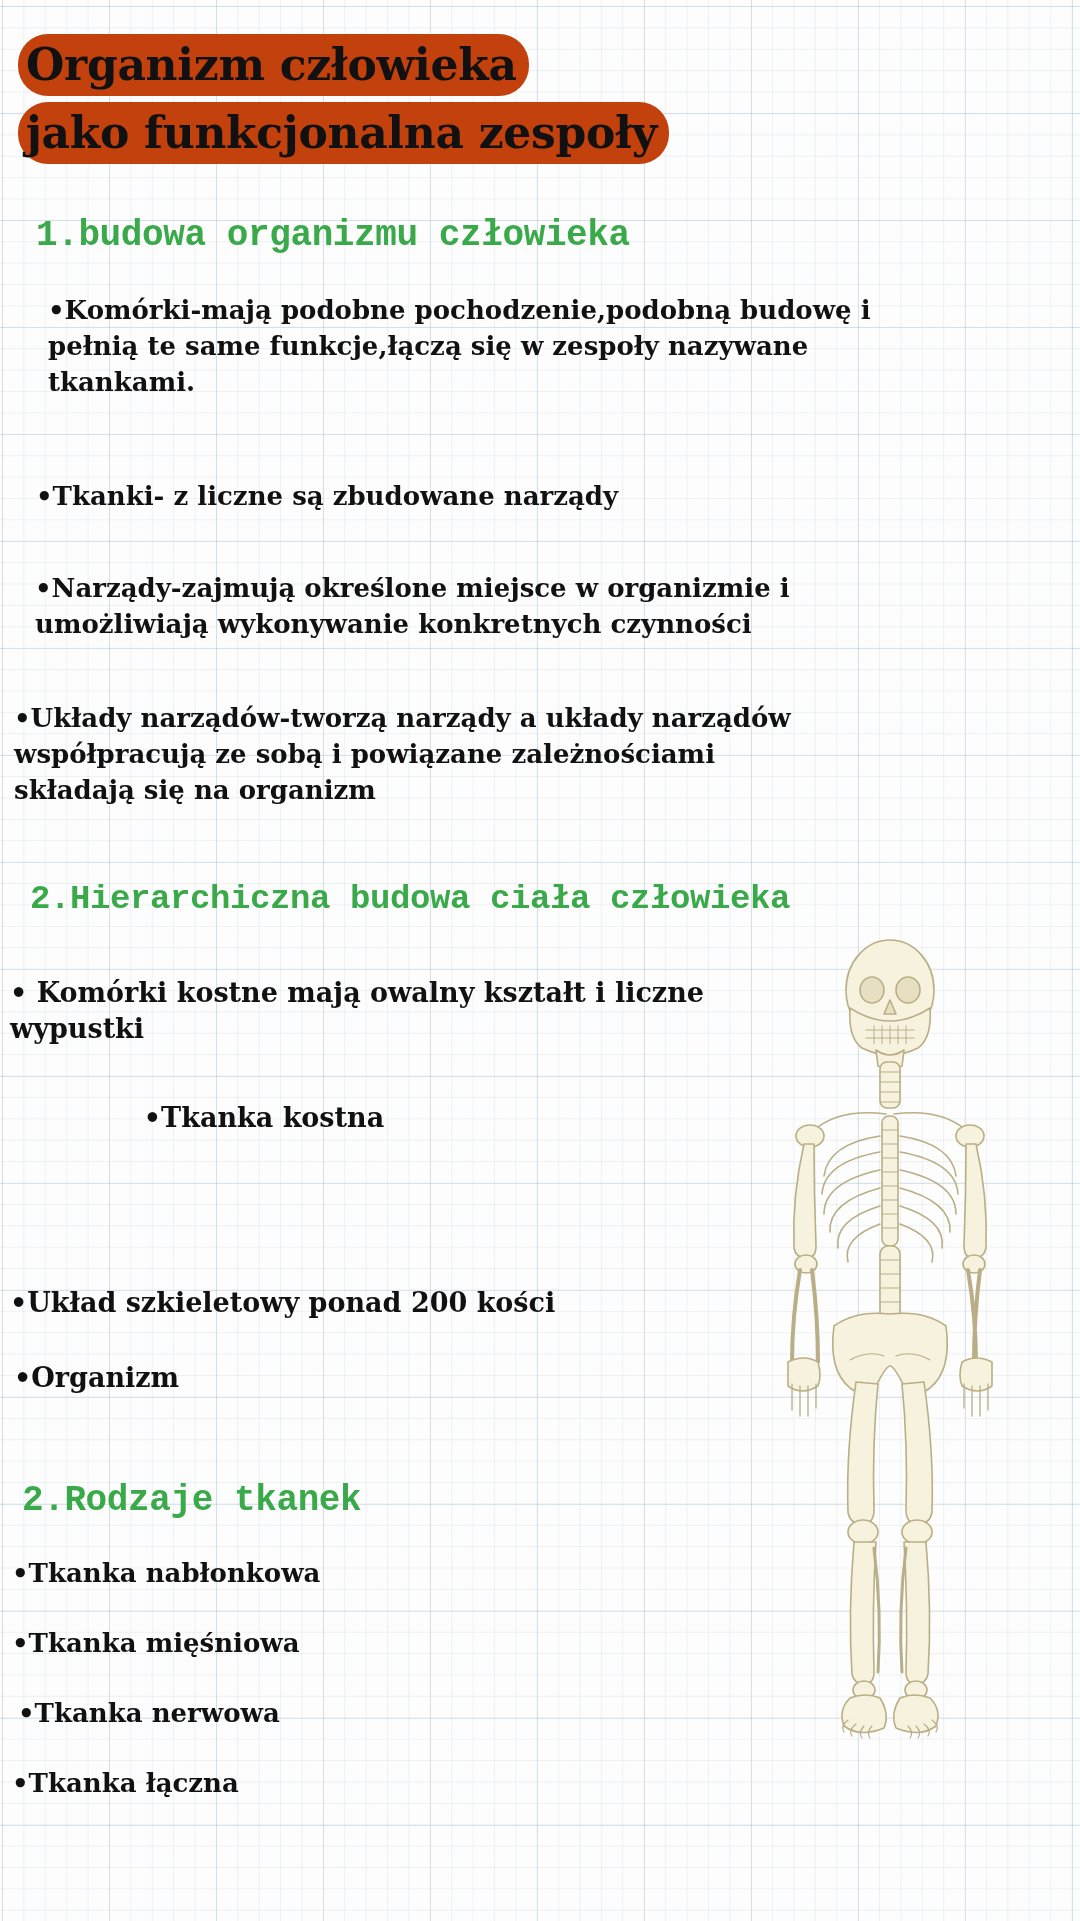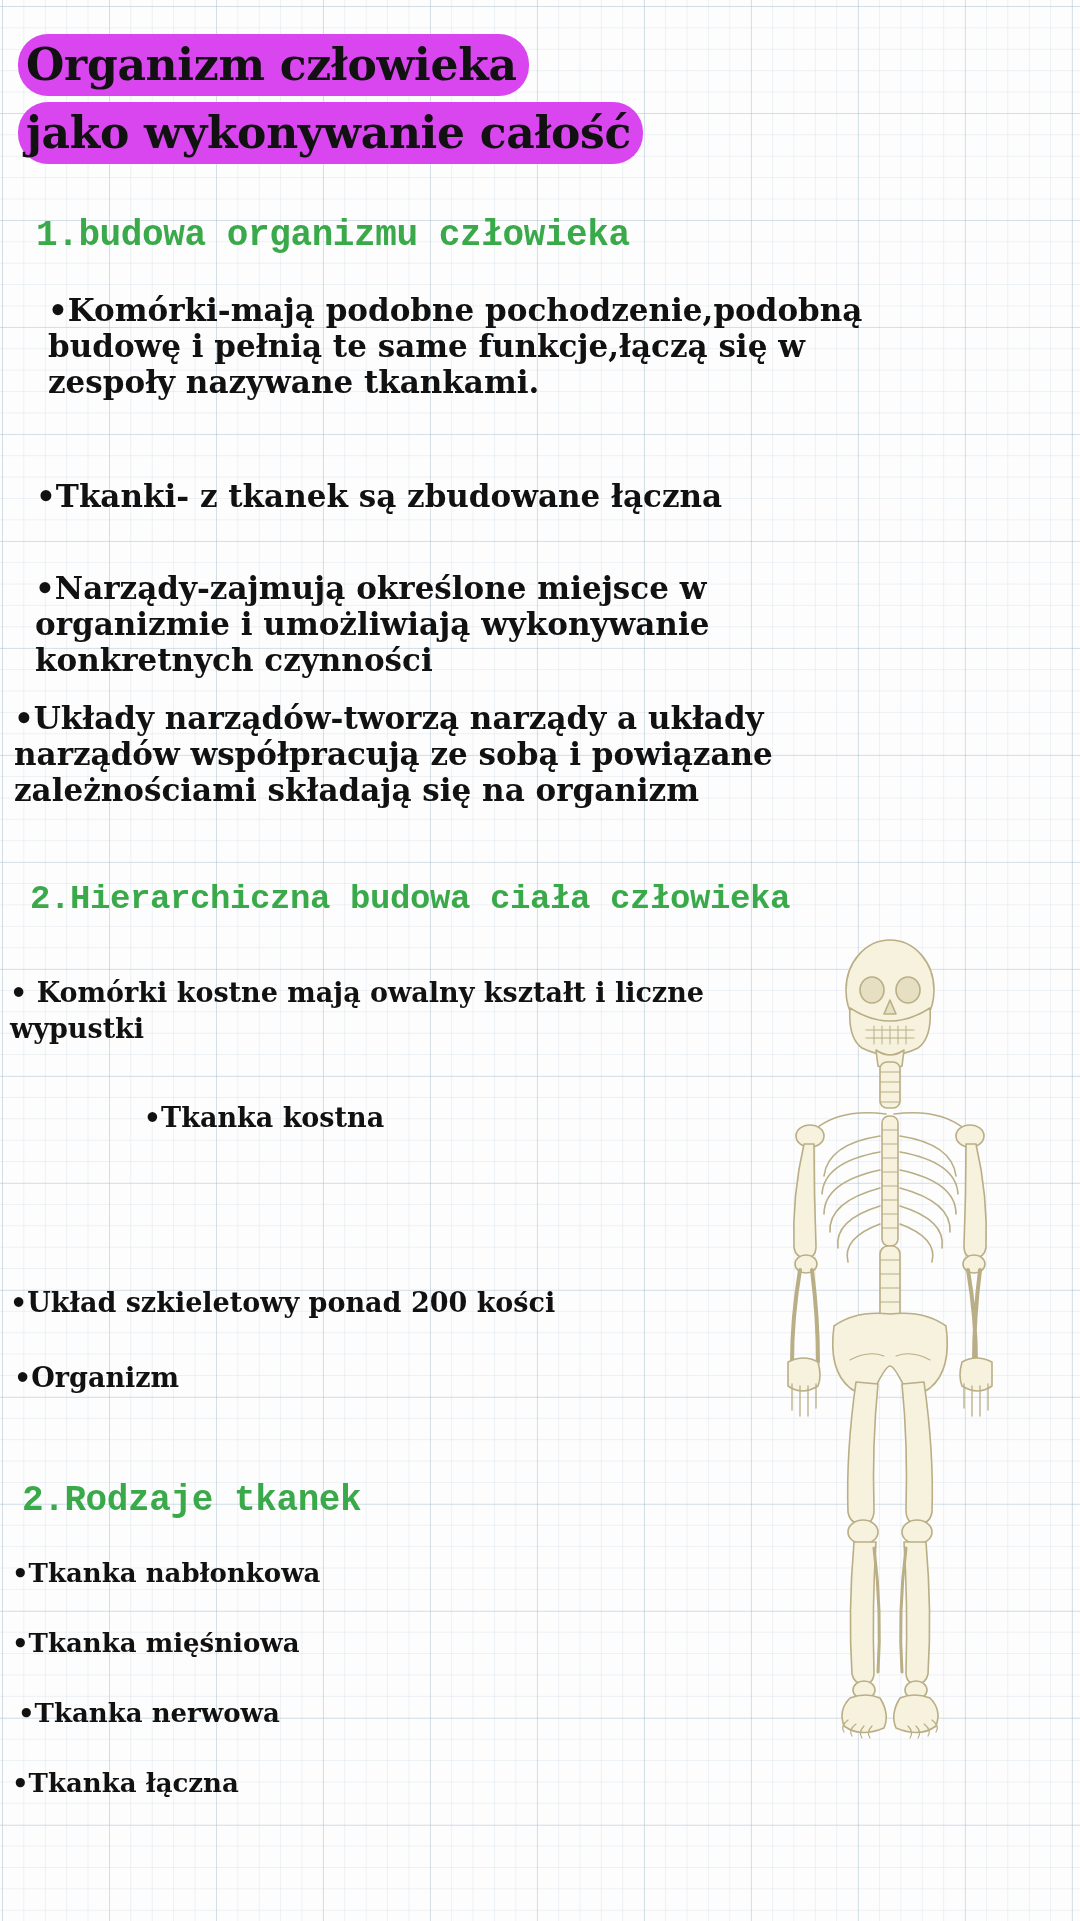--- a/index.html
+++ b/index.html
@@ -45,21 +45,21 @@
   }
   .title-line {
     display: inline-block;
     font-family: "DejaVu Serif", "Liberation Serif", serif;
     font-weight: bold;
     font-size: 44px;
     line-height: 62px;
     color: #111111;
     padding: 0 12px 0 8px;
     border-radius: 30px;
-    background: #d946ef;
+    background: #c2410c;
     margin-bottom: 4px;
     letter-spacing: -0.3px;
   }
   .title-line.second {
     margin-top: 2px;
   }
 
   
   .section-heading {
     position: absolute;
@@ -70,21 +70,21 @@
   }
   #heading-1 { top: 215px; left: 36px;  font-size: 36px; }
   #heading-2 { top: 880px; left: 30px;  font-size: 34px; }
   #heading-3 { top: 1480px; left: 22px; font-size: 36px; }
 
   
   .para {
     position: absolute;
     font-family: "DejaVu Serif", "Liberation Serif", serif;
     color: #111111;
-    font-size: 31px;
+    font-size: 26px;
     line-height: 36px;
     font-weight: bold;
   }
 
   #p1 { top: 292px; left: 48px; width: 840px; font-weight: bold; }
   #p2 { top: 478px; left: 36px; width: 760px; }
   #p3 { top: 570px; left: 26px; width: 800px; margin-left: 9px; }
   #p4 { top: 700px; left: 14px; width: 830px; }
 
   #q1 { top: 975px; left: 10px;  width: 760px; font-size: 27px; }
@@ -110,27 +110,27 @@
 </style>
 </head>
 <body>
 
 <div id="paper"></div>
 
 <div id="content">
 
   <div class="title-block">
     <div class="title-line">Organizm człowieka</div><br>
-    <div class="title-line second">jako wykonywanie całość</div>
+    <div class="title-line second">jako funkcjonalna zespoły</div>
   </div>
 
   <div class="section-heading" id="heading-1">1.budowa organizmu człowieka</div>
 
   <div class="para" id="p1">•Komórki-mają podobne pochodzenie,podobną budowę i pełnią te same funkcje,łączą się w zespoły nazywane tkankami.</div>
-  <div class="para" id="p2">•Tkanki- z tkanek są zbudowane łączna</div>
+  <div class="para" id="p2">•Tkanki- z liczne są zbudowane narządy</div>
   <div class="para" id="p3">•Narządy-zajmują określone miejsce w organizmie i umożliwiają wykonywanie konkretnych czynności</div>
   <div class="para" id="p4">•Układy narządów-tworzą narządy a układy narządów współpracują ze sobą i powiązane zależnościami składają się na organizm</div>
 
   <div class="section-heading" id="heading-2">2.Hierarchiczna budowa ciała człowieka</div>
 
   <div class="para" id="q1">• Komórki kostne mają owalny kształt i liczne wypustki</div>
   <div class="para" id="q2">•Tkanka kostna</div>
   <div class="para" id="q4">•Układ szkieletowy ponad 200 kości</div>
   <div class="para" id="q5">•Organizm</div>
 

